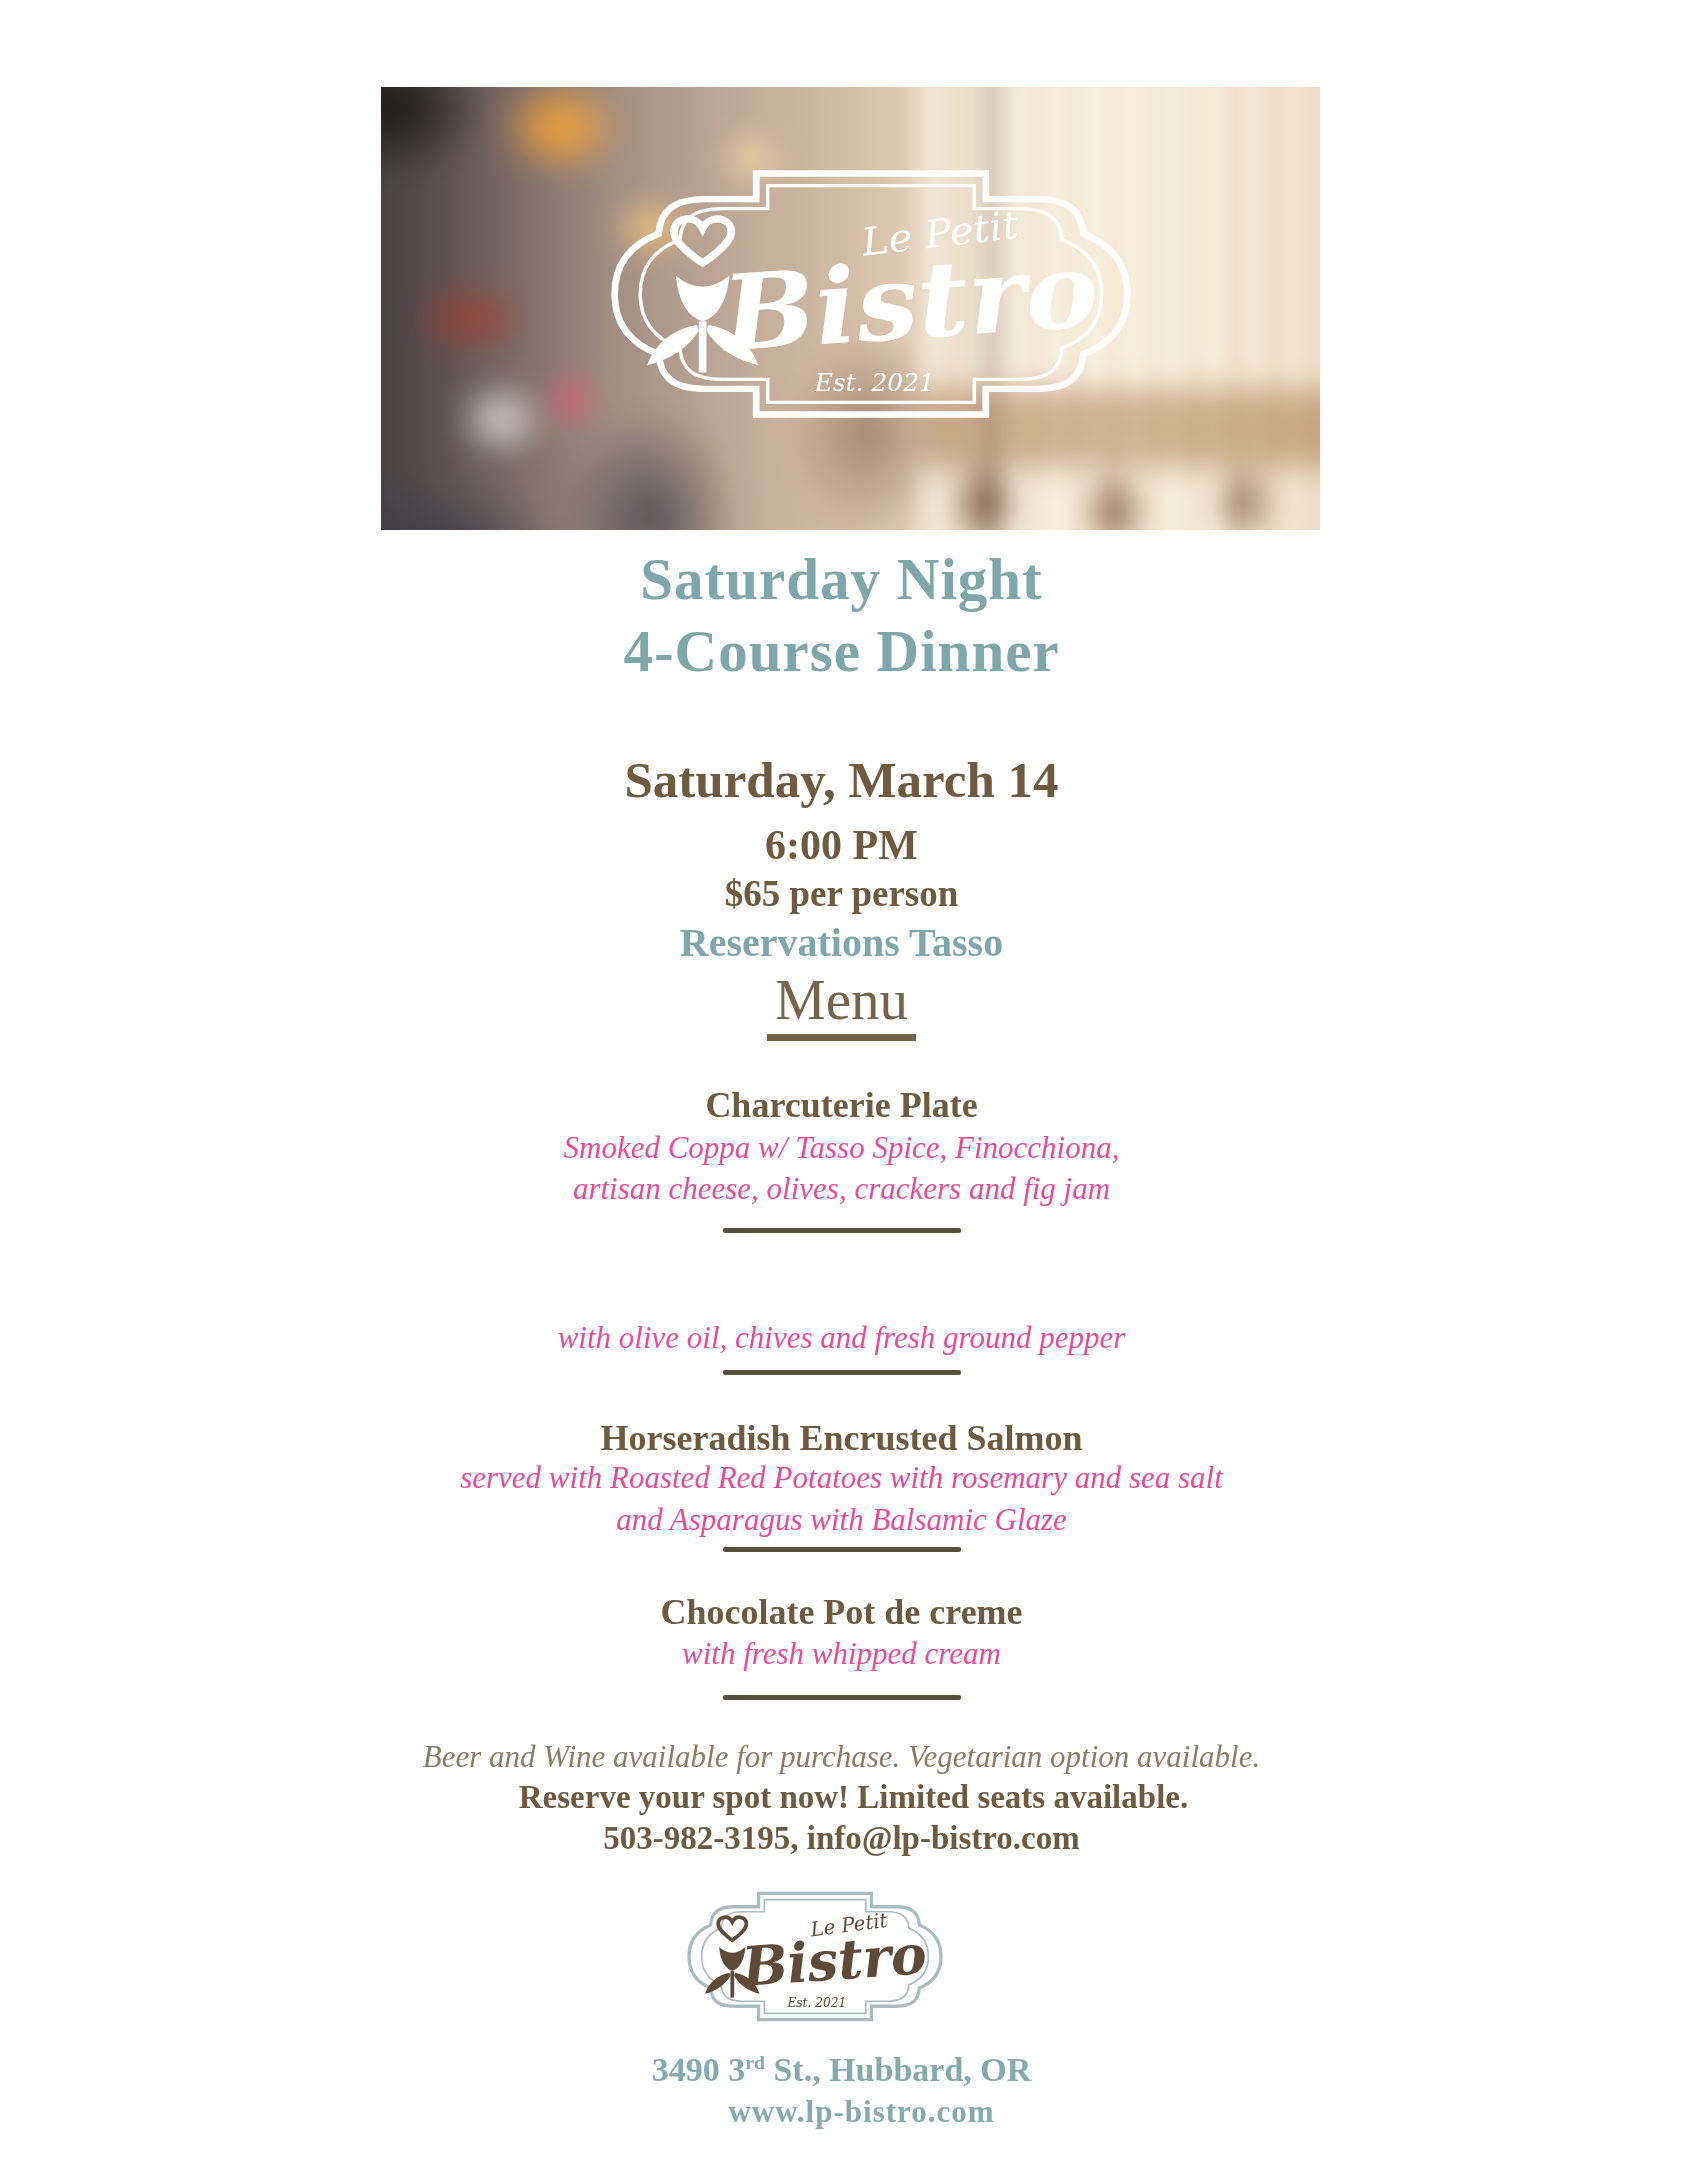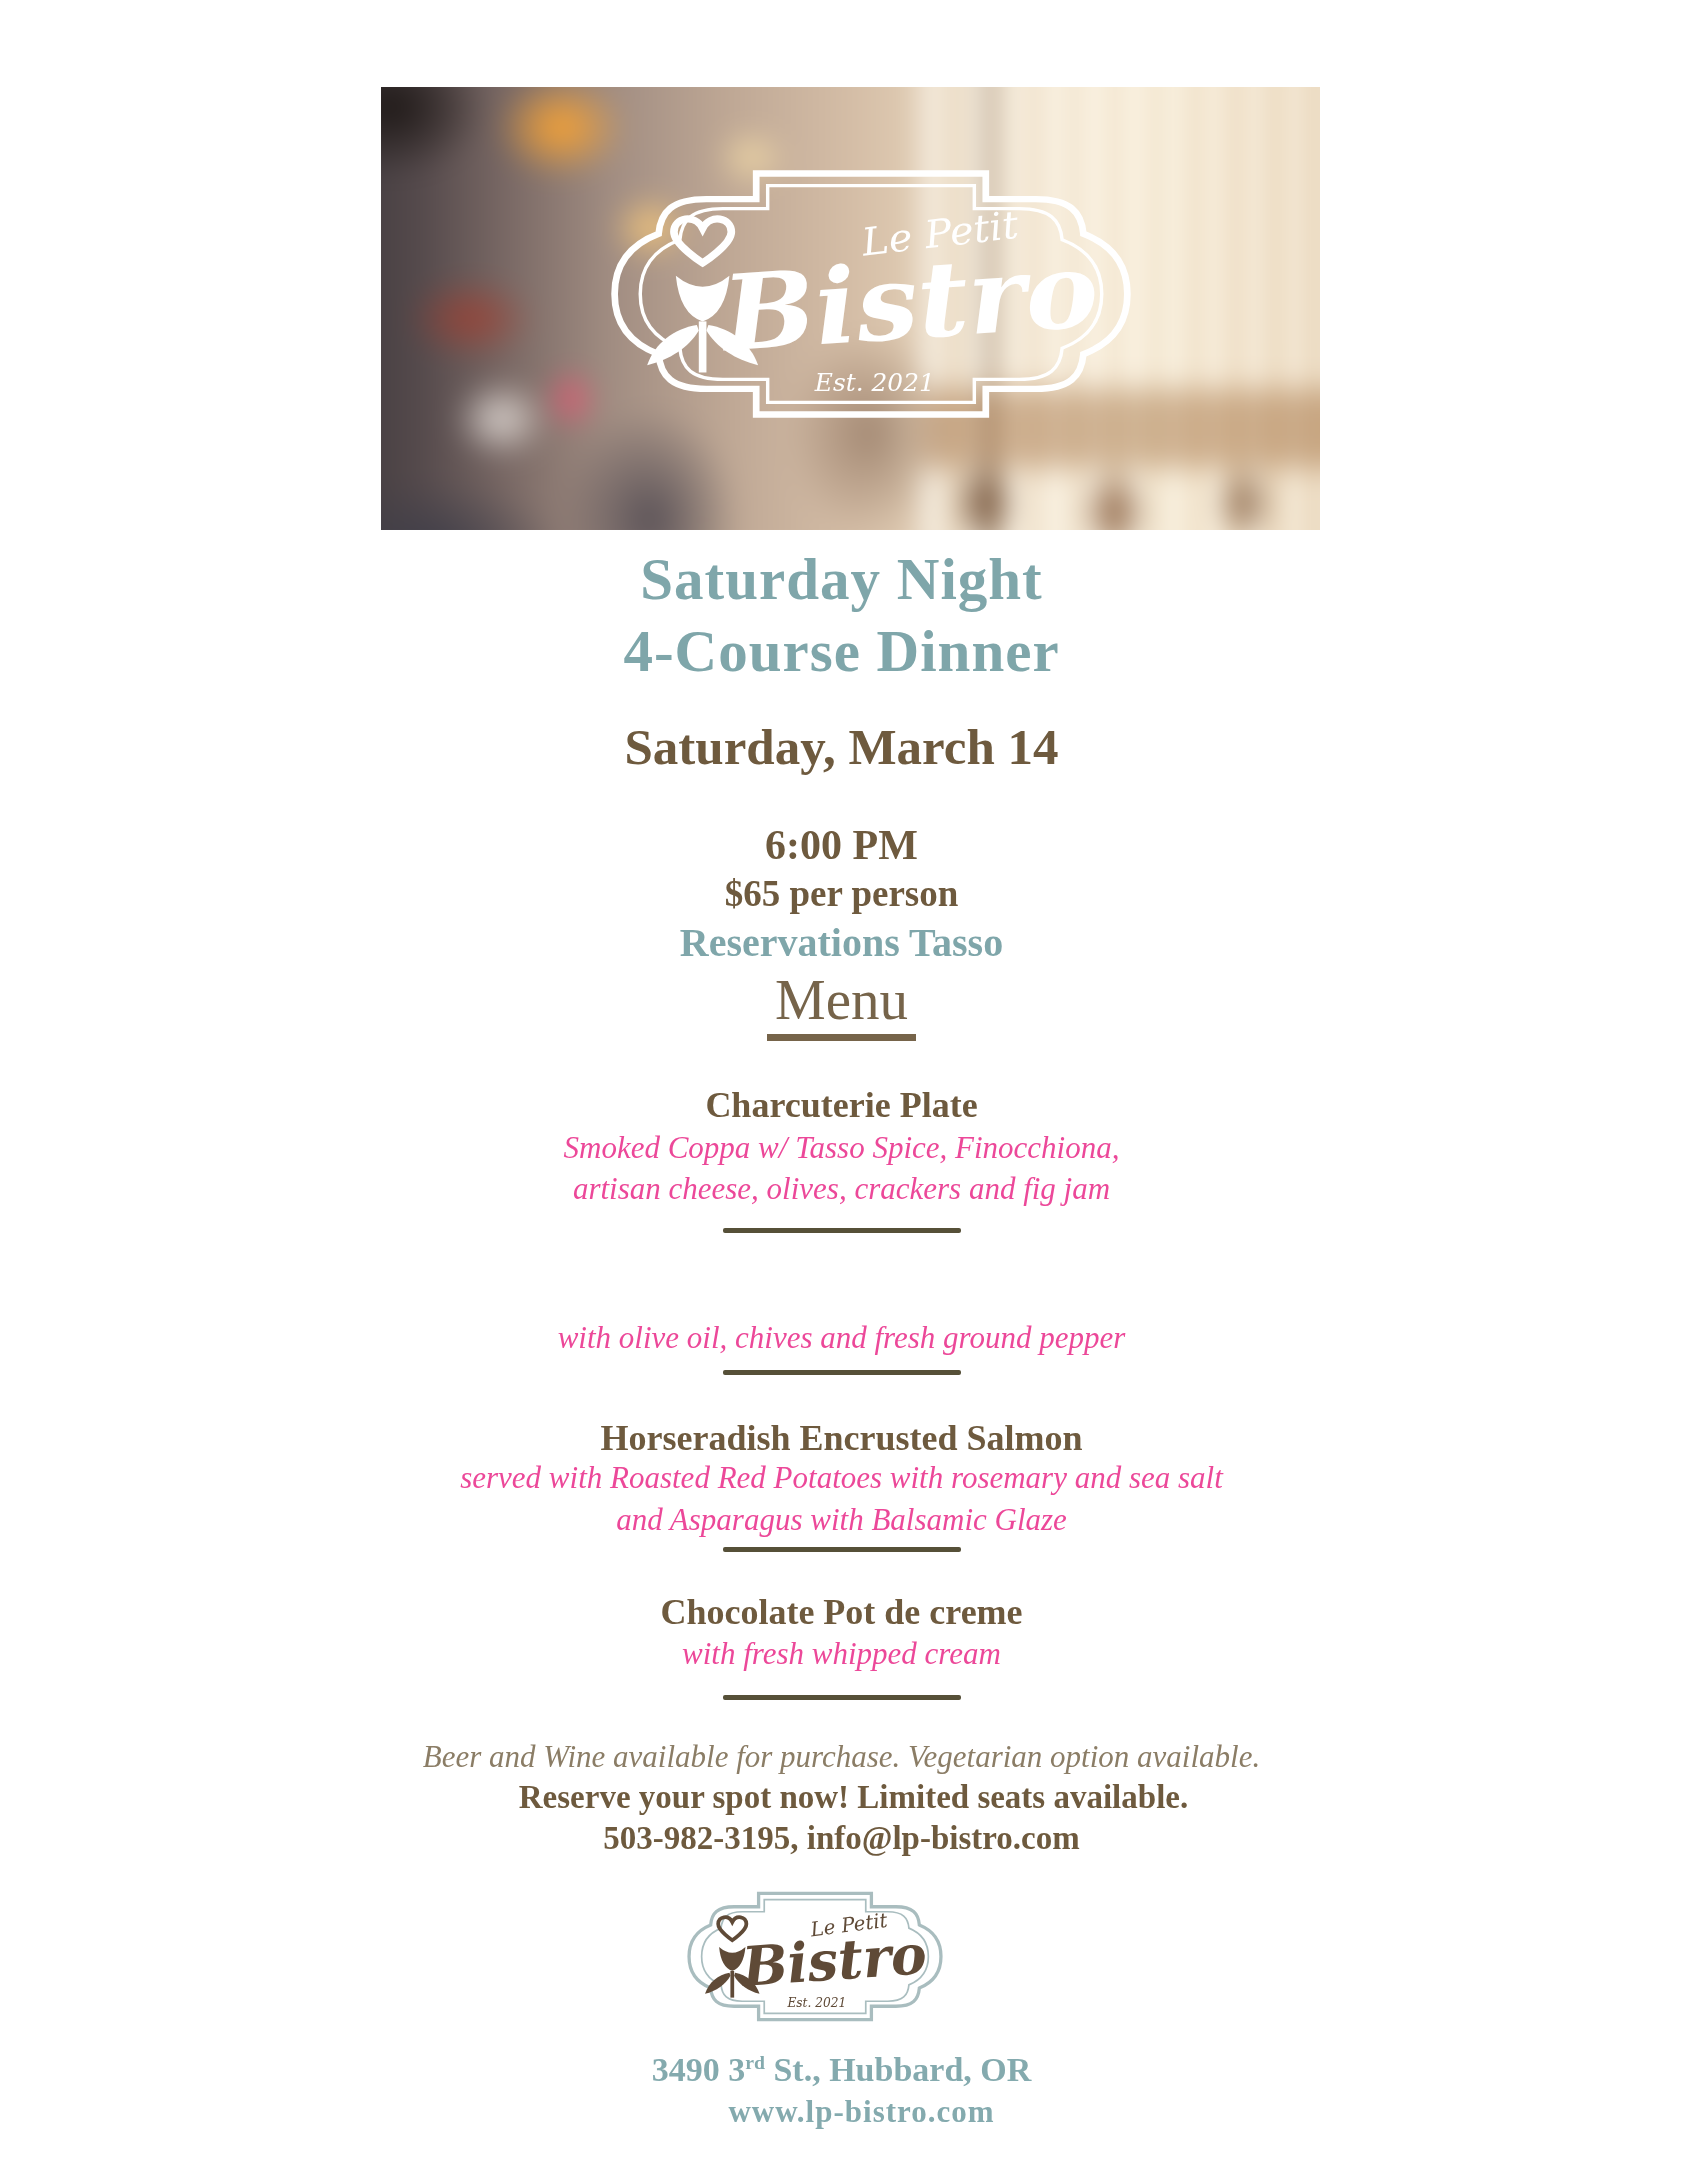--- a/index.html
+++ b/index.html
@@ -59,21 +59,21 @@
   .logo-header text { fill:#ffffff; }
   .logo-footer { position:absolute; left:674px; top:1880px; width:282px; height:153px; color:#a9bdbf; }
   .logo-footer text { fill:#5f4a37; }
   .logo-footer .flower { color:#5f4a37; }
   .logo-header .flower { color:#ffffff; }
 
   
   .teal { color:#7fa6aa; }
   .brown { color:#6e5a3e; }
   .title-block { top:543px; font-size:59px; line-height:72px; font-weight:bold; letter-spacing:1px; }
-  .date-line { top:718px; font-size:51px; font-weight:bold; }
+  .date-line { top:751px; font-size:51px; font-weight:bold; }
   .time-line { top:821px; font-size:42px; font-weight:bold; }
   .price-line { top:872px; font-size:37px; font-weight:bold; }
   .resv-line { top:919px; font-size:40px; font-weight:bold; }
   .menu-heading-wrap { top:970px; }
   .menu-heading {
     display:inline-block; font-size:57px; color:#76644a;
     border-bottom:7px solid #76644a; padding:0 8px 4px 8px; line-height:1.05;
   }
   .course-name { font-size:36px; font-weight:bold; color:#6e5a3e; }
   .course-desc { font-size:31px; font-style:italic; color:#ec4899; }

